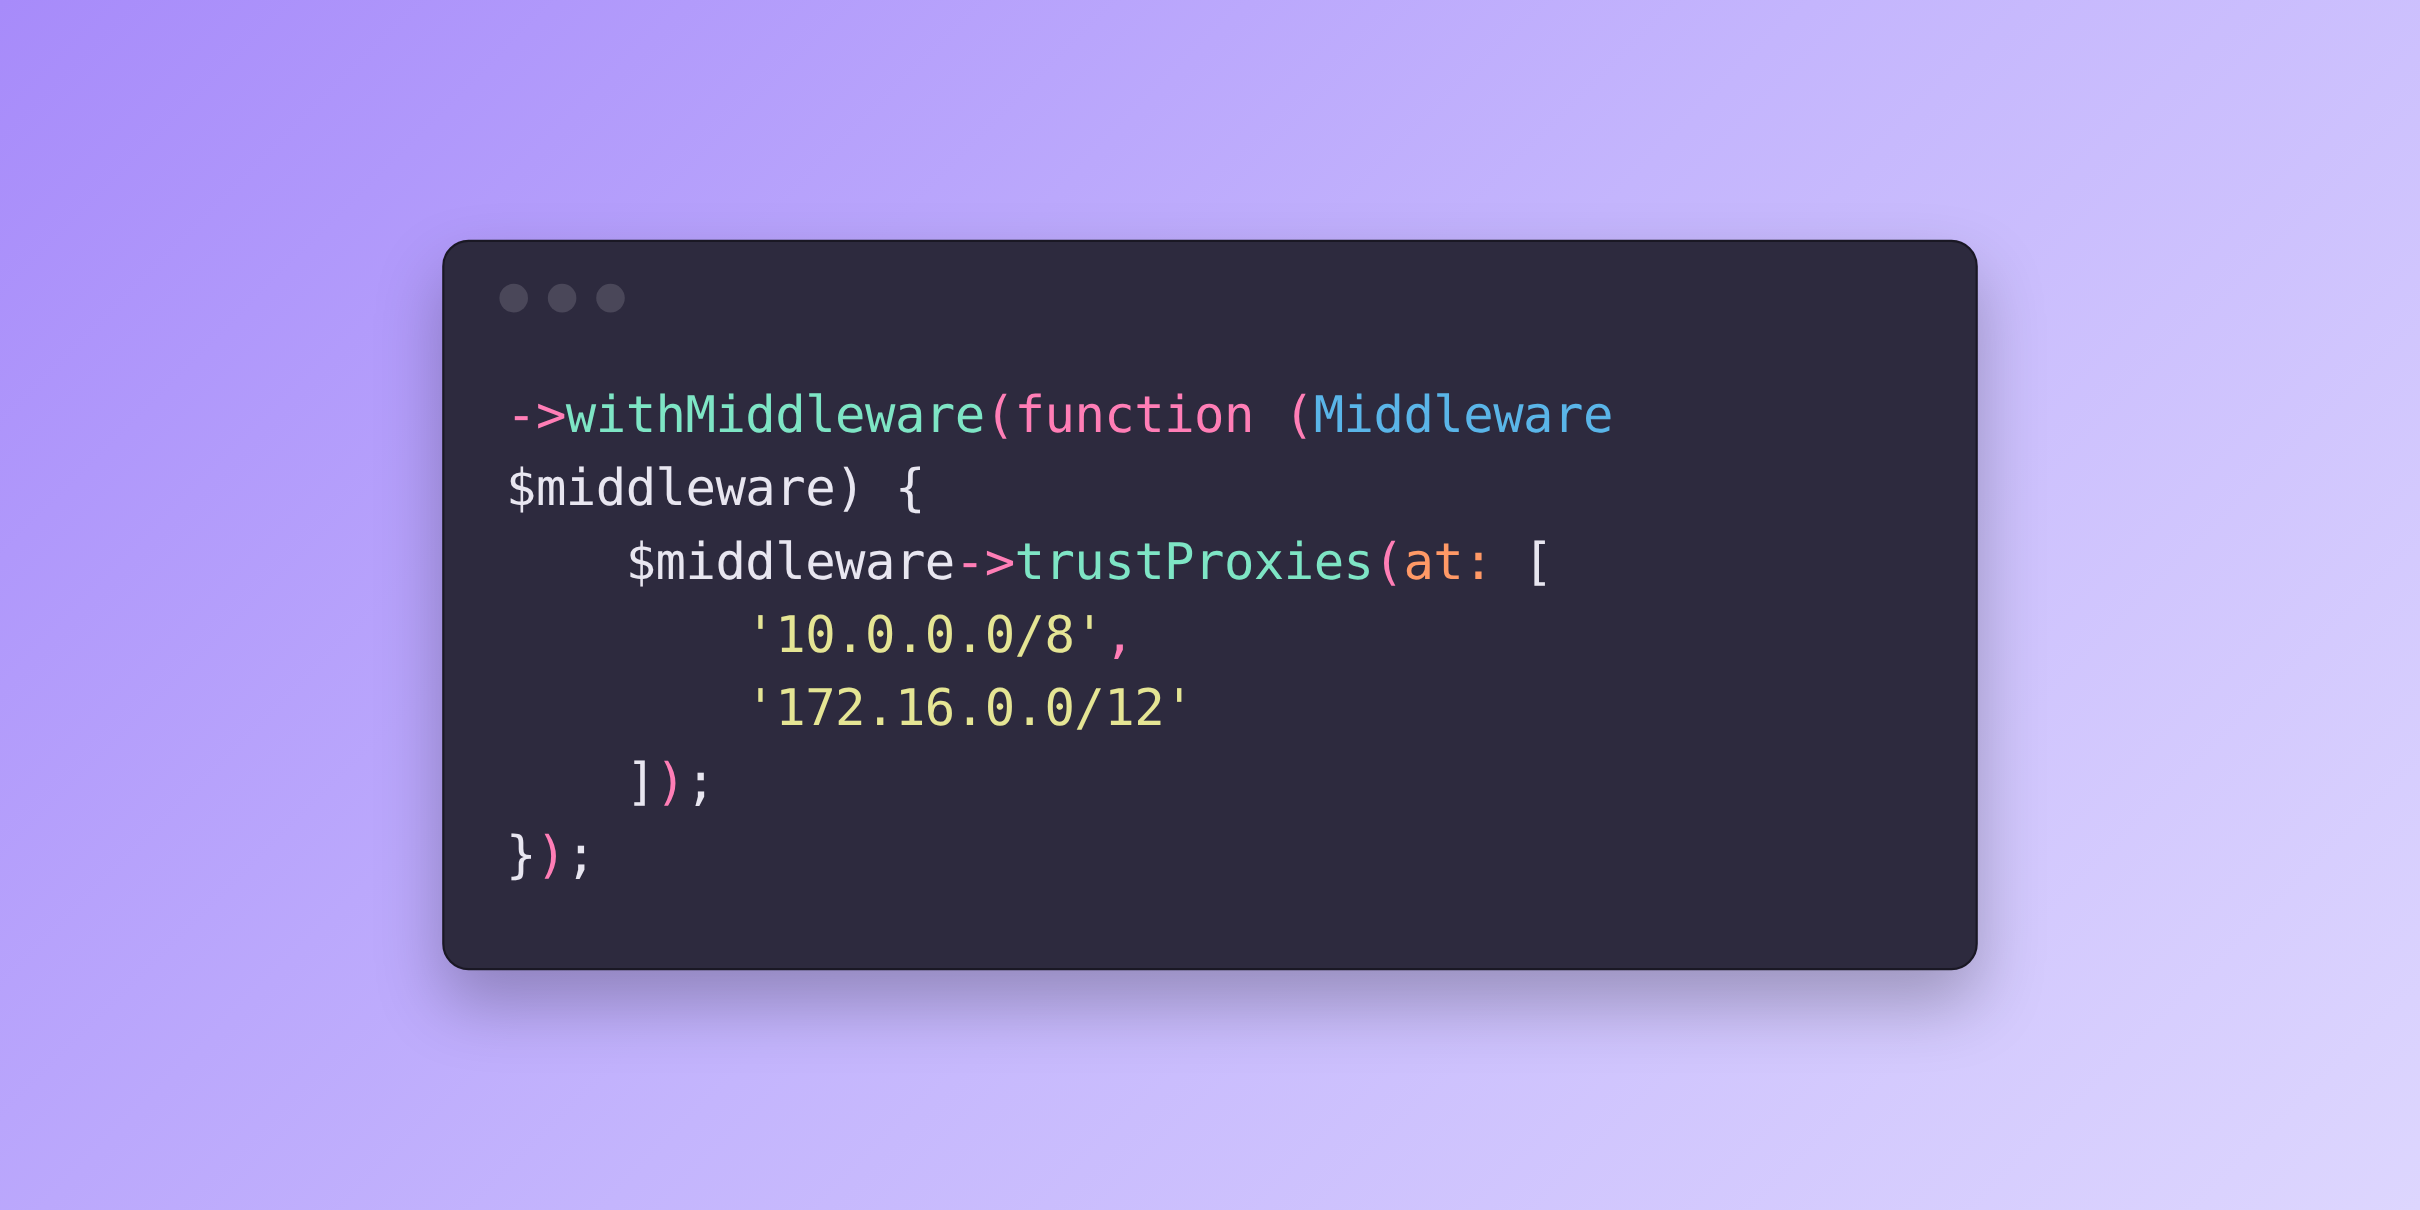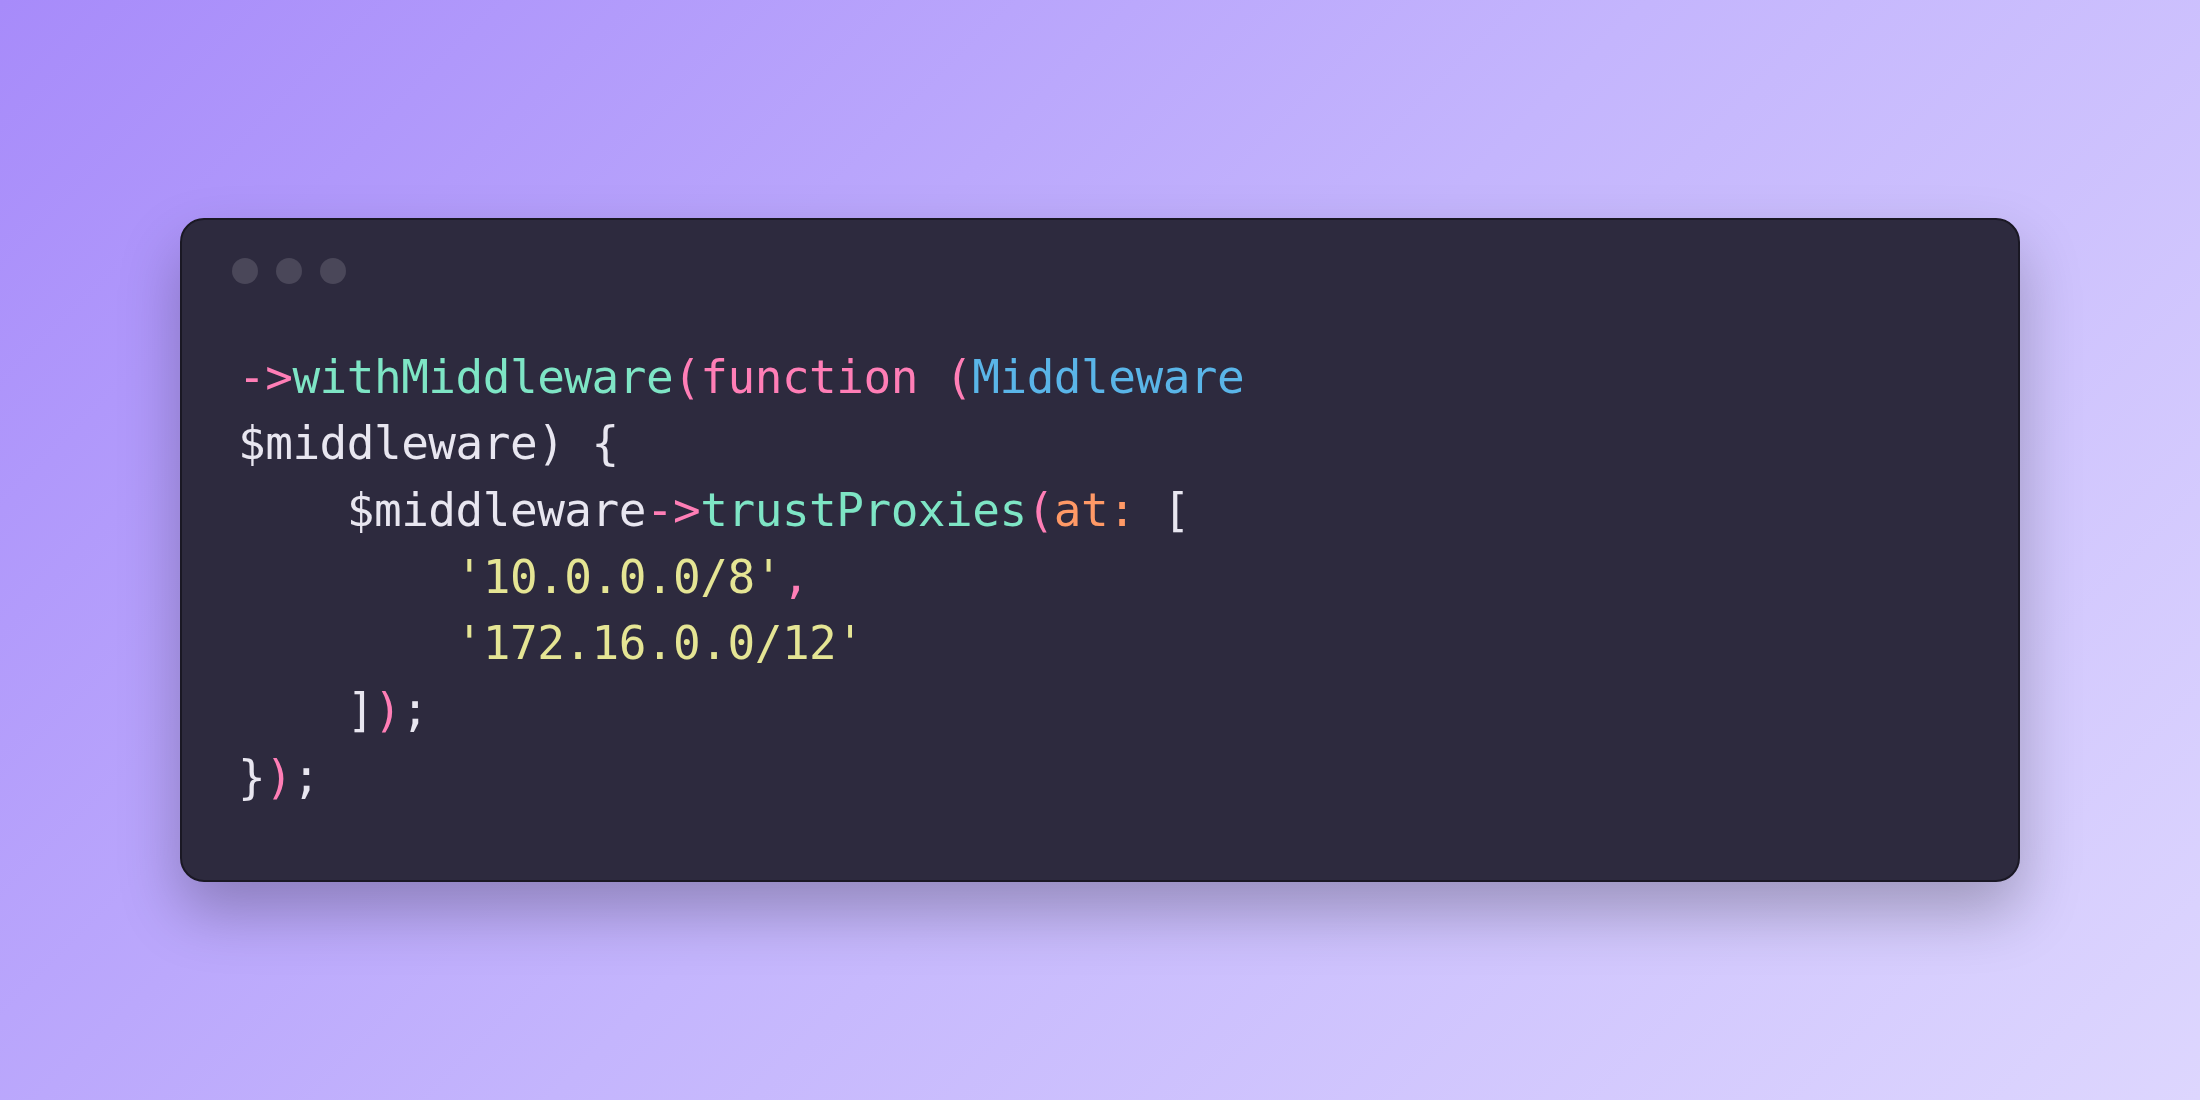--- a/index.html
+++ b/index.html
@@ -12,21 +12,21 @@
       width: 2200px;
       height: 1100px;
       background: linear-gradient(135deg, #a78bfa 0%, #c4b5fd 50%, #ddd6fe 100%);
       display: flex;
       align-items: center;
       justify-content: center;
       font-family: ui-monospace, 'SF Mono', Menlo, Monaco, Consolas, monospace;
     }
     
     .code-window {
-      width: 1840px;
+      width: 1396px;
       background: #2d2a3e;
       border-radius: 24px;
       border: 2px solid #1a1824;
       box-shadow: 0 30px 60px rgba(0, 0, 0, 0.25);
       overflow: hidden;
     }
     
     .window-header {
       padding: 38px 50px 20px 50px;
       display: flex;

